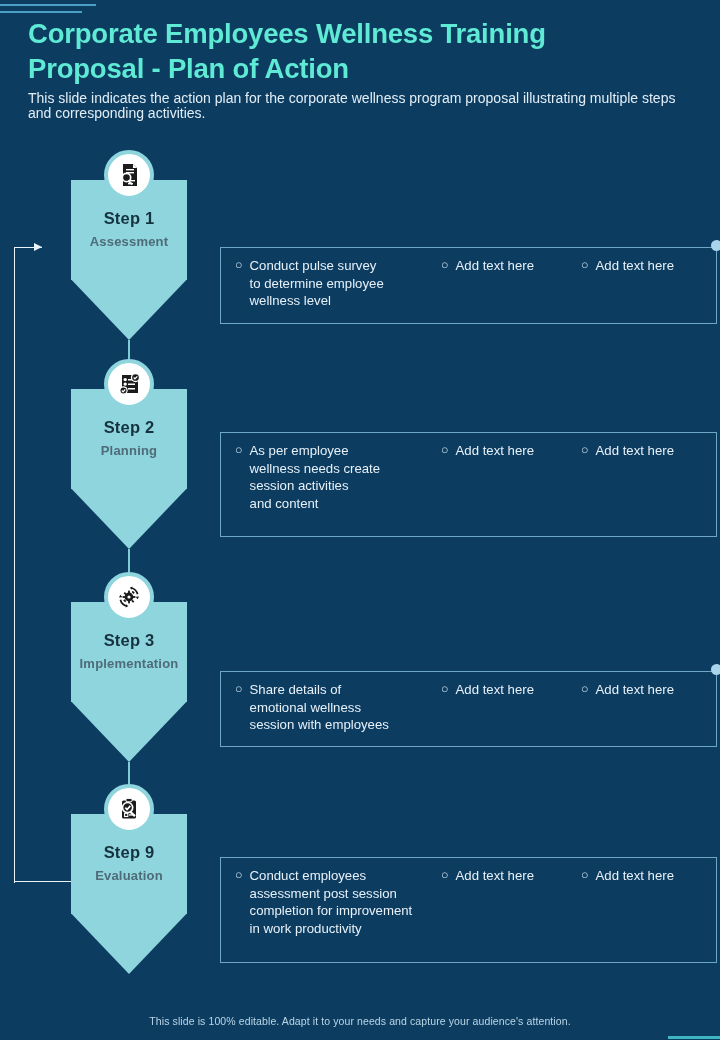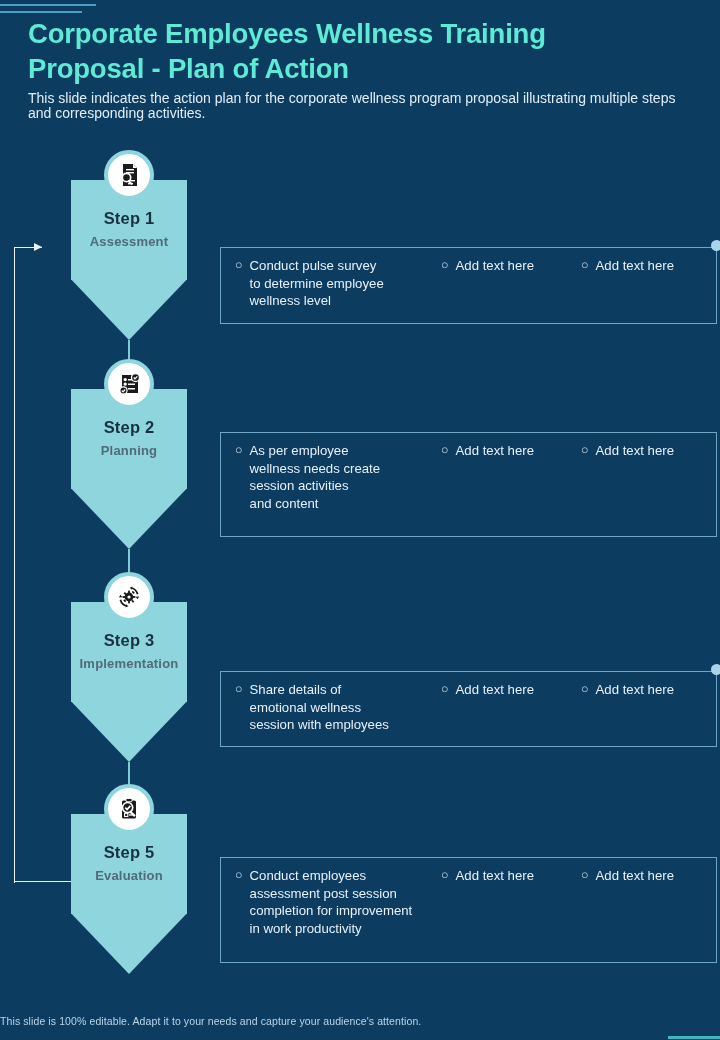--- a/index.html
+++ b/index.html
@@ -104,21 +104,21 @@
   .arrowhead{
     position:absolute;left:34px;top:243px;
     width:0;height:0;
     border-top:4.5px solid transparent;
     border-bottom:4.5px solid transparent;
     border-left:8px solid #eaf3f9;
   }
 
   
   .footer{
-    position:absolute;left:0;top:1015px;width:720px;
+    position:absolute;left:0;top:1015px;width:720px;text-align:center;
     color:#b9d6e6;font-size:10.5px;letter-spacing:.1px;
   }
   .foot-line{
     position:absolute;right:0;top:1036px;width:52px;height:3px;
     background:#3fb5c4;
   }
 </style>
 </head>
 <body>
 
@@ -290,21 +290,21 @@
           <rect x="11" y="3.4" width="6" height="3.4" rx="1" fill="none" stroke="#ffffff" stroke-width="1"></rect>
           <rect x="9.6" y="18.3" width="3.2" height="3.2" fill="none" stroke="#ffffff" stroke-width="1.1"></rect>
           <rect x="14" y="19.3" width="4.4" height="1.3" fill="#ffffff"></rect>
           <circle cx="12.6" cy="12.6" r="5.1" fill="#1b1b1b" stroke="#ffffff" stroke-width="1.7"></circle>
           <path d="M10.3 12.6l1.8 1.9 3.2-3.6" fill="none" stroke="#ffffff" stroke-width="1.7"></path>
           <rect x="16" y="15.9" width="6.4" height="2.3" fill="#ffffff" transform="rotate(42 16 15.9)"></rect>
         </svg>
       </span>
     </div>
     <div class="pent-txt">
-      <span class="step-num">Step 5</span>
+      <span class="step-num">Step 9</span>
       <span class="step-name">Evaluation</span>
     </div>
 
     <div class="cbox" style="top:75px;height:106px;">
       <div class="cbox-inner">
         <div class="col col-a">
           <span class="bul">○</span>
           <span class="ctext">Conduct employees
 assessment post session
 completion for improvement

